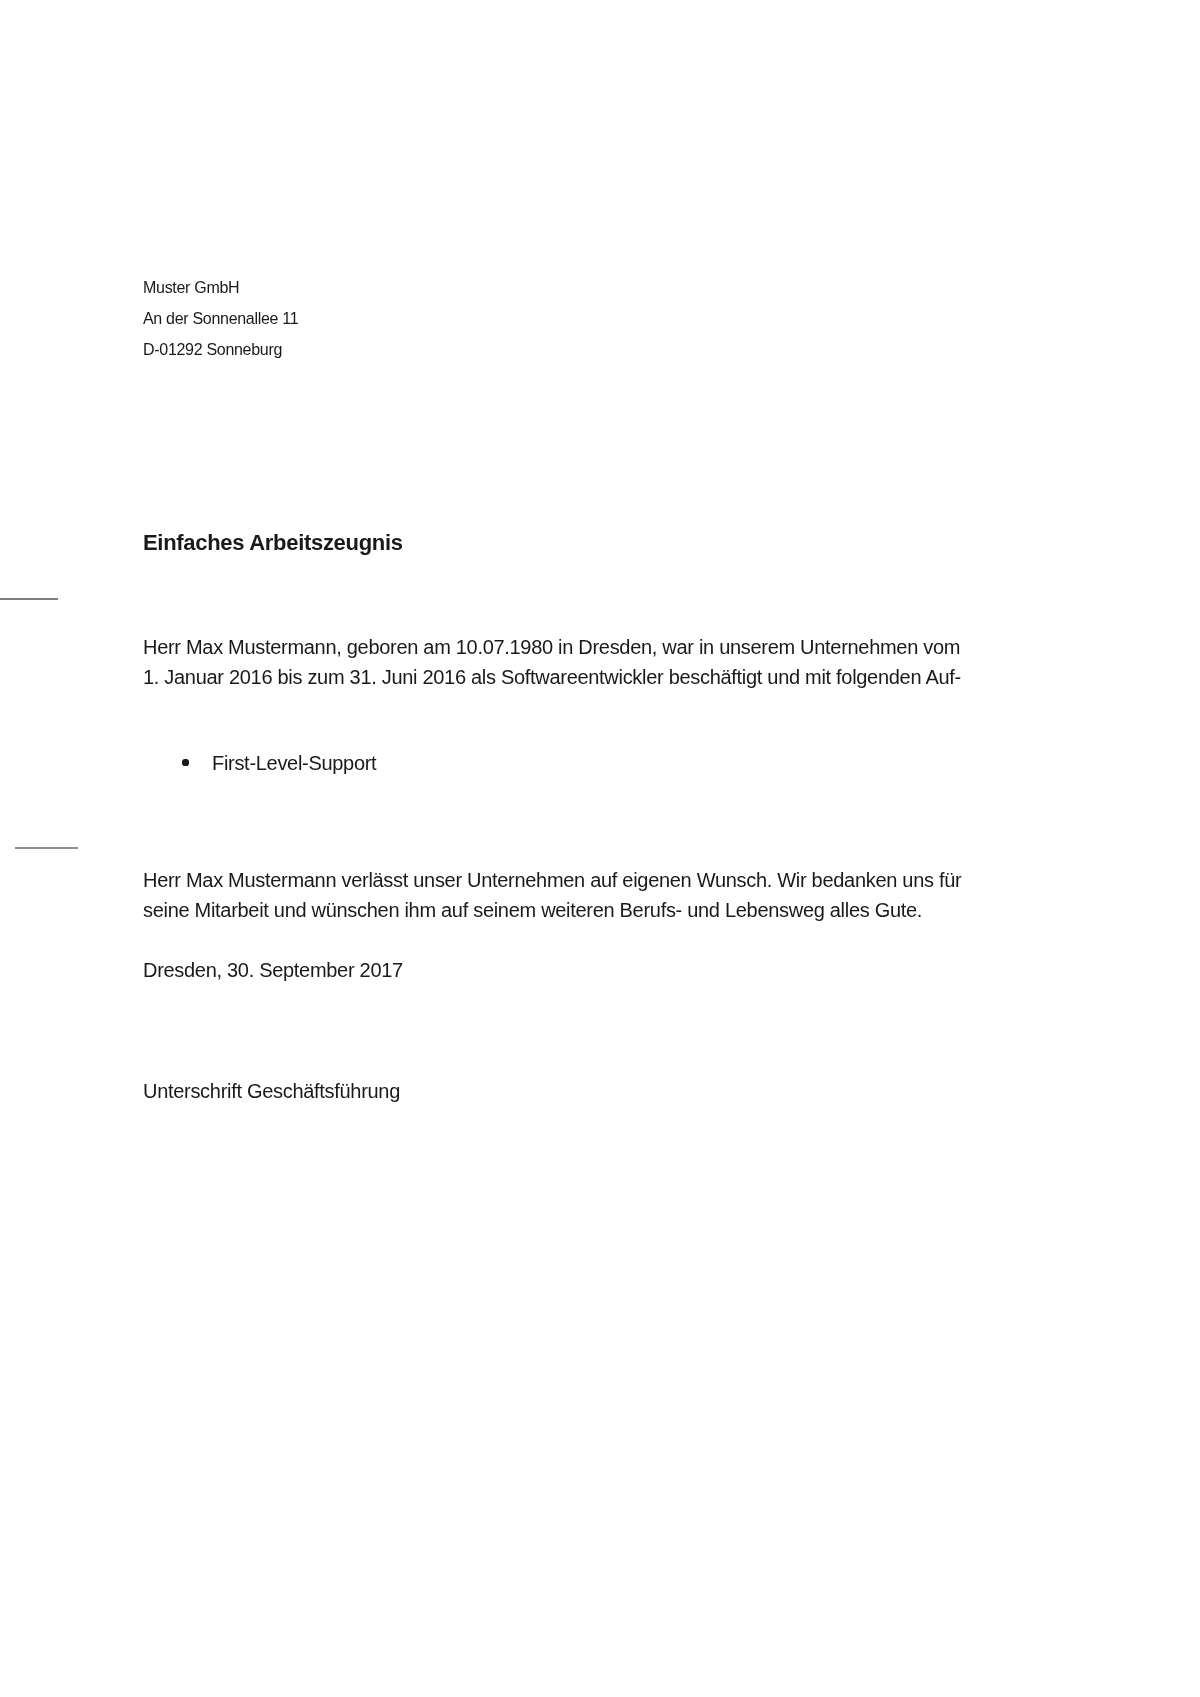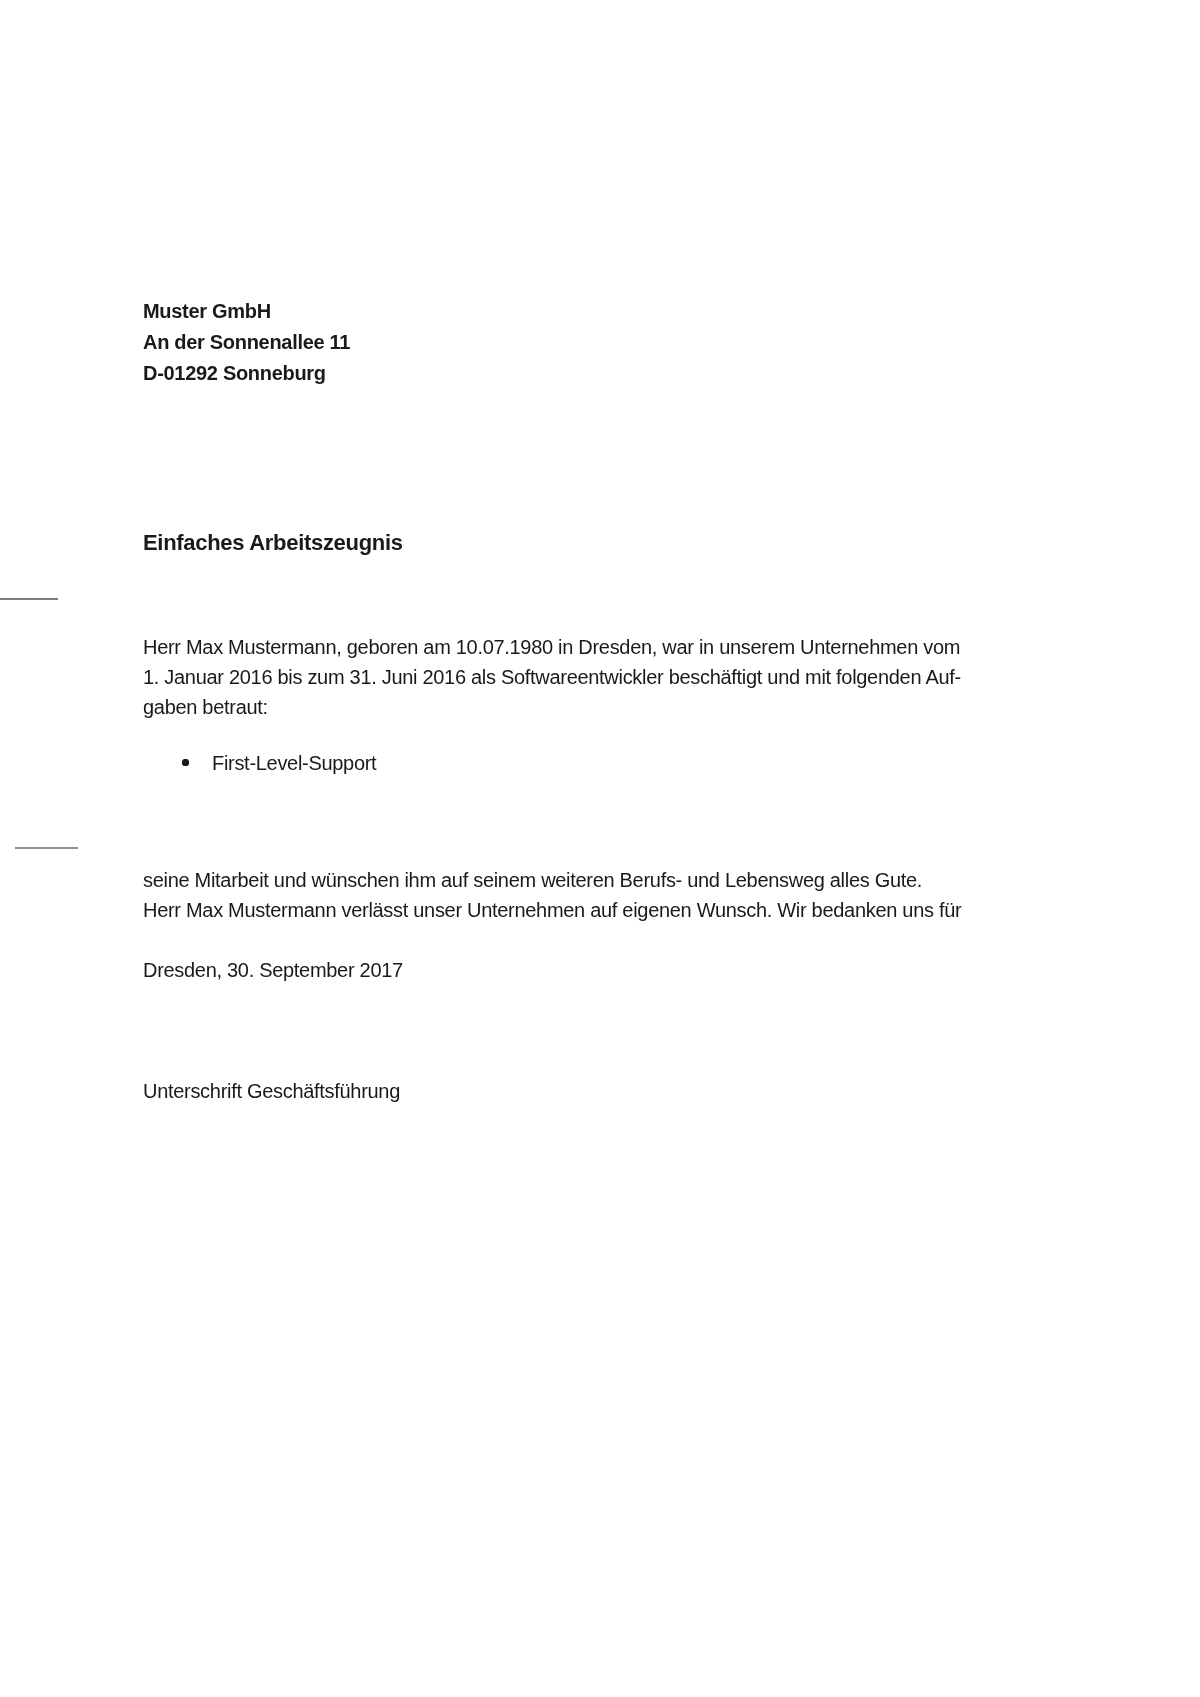--- a/index.html
+++ b/index.html
@@ -21,25 +21,24 @@
   
   .bodytext {
     font-size: 20px;
     letter-spacing: -0.3px;
     line-height: 30px;
   }
 
   .sender {
     position: absolute;
     left: 143px;
-    top: 296px;
-    font-size: 20px;
+    top: 272px;
+    font-size: 16px;
     letter-spacing: -0.3px;
     line-height: 31px;
-    font-weight: bold;
   }
 
   .heading {
     position: absolute;
     left: 143px;
     top: 528px;
     font-size: 22px;
     font-weight: bold;
     letter-spacing: -0.3px;
     line-height: 30px;
@@ -87,35 +86,34 @@
     <div class="line">Muster GmbH</div>
     <div class="line">An der Sonnenallee 11</div>
     <div class="line">D-01292 Sonneburg</div>
   </div>
 
   <div class="heading">Einfaches Arbeitszeugnis</div>
 
   <div class="intro bodytext">
     <div class="line">Herr Max Mustermann, geboren am 10.07.1980 in Dresden, war in unserem Unternehmen vom</div>
     <div class="line">1. Januar 2016 bis zum 31. Juni 2016 als Softwareentwickler beschäftigt und mit folgenden Auf-</div>
-    <div class="line">gaben betraut:</div>
   </div>
 
   <div class="tasks">
     <div class="task-row">
       <span class="bullet-dot"></span>
     </div>
     <div class="task-row">
       <span class="bullet-dot"></span>
       <span class="line">First-Level-Support</span>
     </div>
   </div>
 
   <div class="closing bodytext">
+    <div class="line">Herr Max Mustermann verlässt unser Unternehmen auf eigenen Wunsch. Wir bedanken uns für</div>
     <div class="line">seine Mitarbeit und wünschen ihm auf seinem weiteren Berufs- und Lebensweg alles Gute.</div>
-    <div class="line">Herr Max Mustermann verlässt unser Unternehmen auf eigenen Wunsch. Wir bedanken uns für</div>
   </div>
 
   <div class="dateline bodytext line">Dresden, 30. September 2017</div>
 
   <div class="signature bodytext line">Unterschrift Geschäftsführung</div>
 
 </div>
 
 </body></html>

